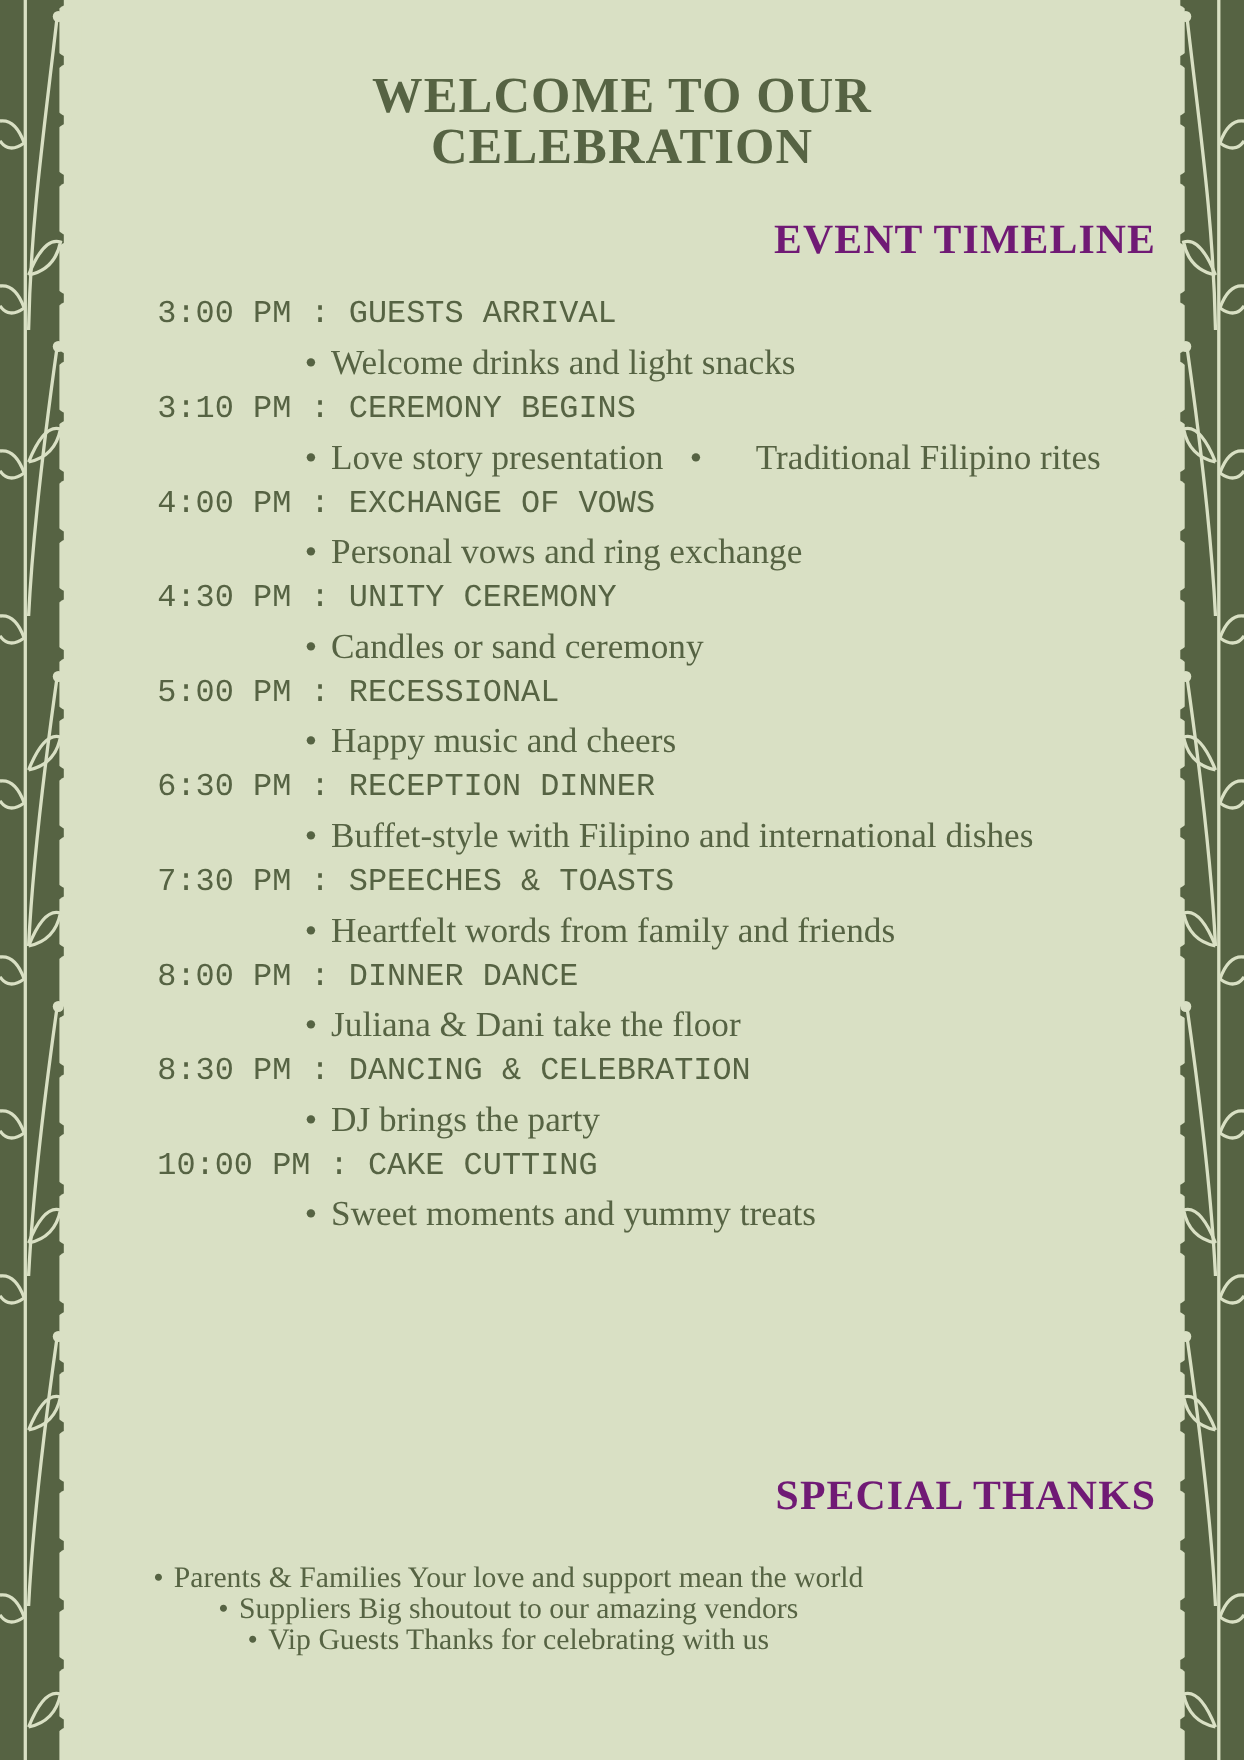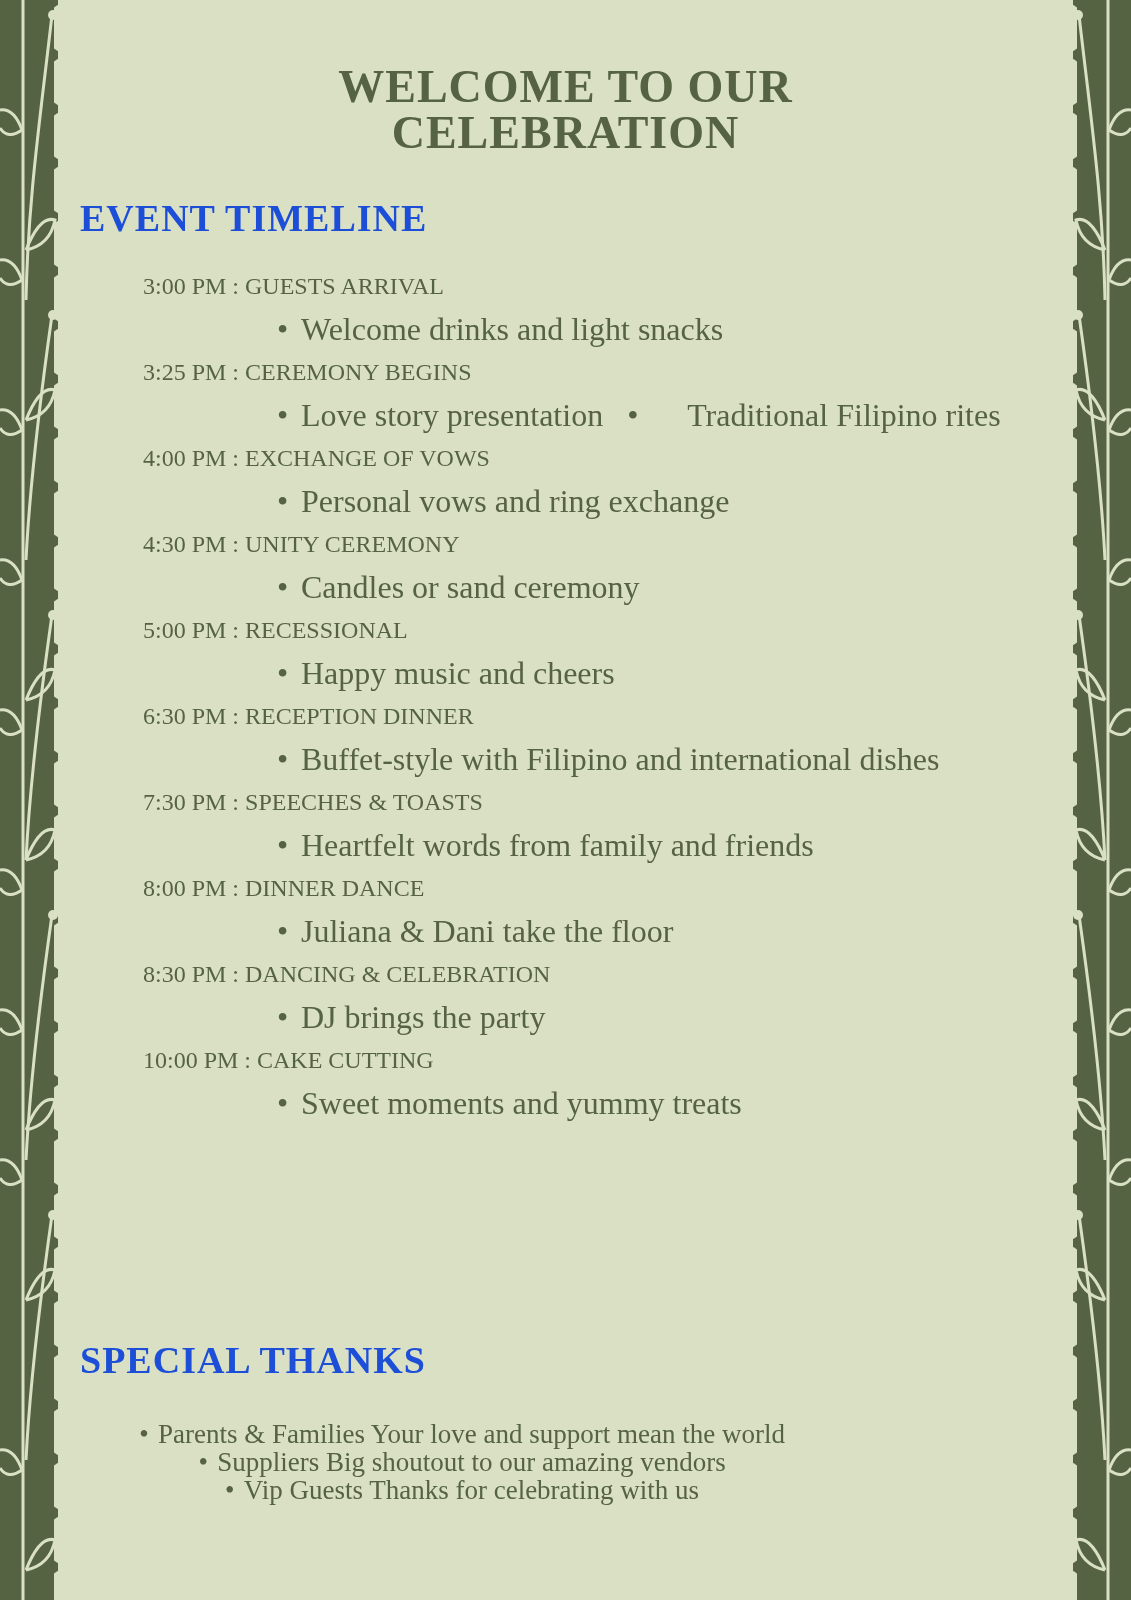--- a/index.html
+++ b/index.html
@@ -19,26 +19,26 @@
   .vine.left { left: 0; }
   .vine.right { right: 0; }
 
   .content { position: absolute; left: 80px; right: 80px; top: 0; }
   .title {
     position: absolute; top: 64px; left: 0; right: 0;
     text-align: center; font-family: "Liberation Serif", serif; font-weight: bold;
     font-size: 46px; line-height: 46px; letter-spacing: 1px; color: #566343;
   }
   .section-heading {
-    position: absolute; left: 0; right: 0; text-align: left;
-    font-family: "Liberation Serif", serif; font-size: 38px; letter-spacing: 1px; color: #1d4ed8;
+    position: absolute; left: 0; right: 0; text-align: right;
+    font-family: "Liberation Serif", serif; font-size: 38px; letter-spacing: 1px; color: #701a75;
   }
   .timeline { position: absolute; top: 271px; left: 63px; right: 0; }
   .ev-time-line {
-    font-family: Liberation Serif, serif; font-size: 24px; height: 30px; line-height: 30px; white-space: nowrap;
+    font-family: Liberation Mono, monospace; font-size: 29px; height: 30px; line-height: 30px; white-space: nowrap;
   }
   .ev-detail {
     font-family: "Liberation Serif", serif; font-size: 32px; height: 56px; line-height: 56px;
     padding-left: 134px; white-space: nowrap;
   }
   .ev-detail .bullet { display: inline-block; width: 24px; }
   .ev-detail .sep { display: inline-block; width: 60px; text-align: left; padding-left: 24px; }
   .thanks-list { position: absolute; top: 1420px; left: 50px; font-family: "Liberation Serif", serif; font-size: 27px; text-align: center; }
   .thanks-item { height: 28px; line-height: 28px; white-space: nowrap; }
   .thanks-item .bullet { display: inline-block; width: 28px; }
@@ -195,21 +195,21 @@
   </h1>
 
   <h2 class="section-heading" style="top:196px;margin:0;">EVENT TIMELINE</h2>
 
   <div class="timeline">
     <div>
       <div class="ev-time-line"><span>3:00 PM</span><span> : </span><span>GUESTS ARRIVAL</span></div>
       <div class="ev-detail"><span class="bullet">•</span><span>Welcome drinks and light snacks</span></div>
     </div>
     <div>
-      <div class="ev-time-line"><span>3:25 PM</span><span> : </span><span>CEREMONY BEGINS</span></div>
+      <div class="ev-time-line"><span>3:10 PM</span><span> : </span><span>CEREMONY BEGINS</span></div>
       <div class="ev-detail"><span class="bullet">•</span><span>Love story presentation</span><span class="sep">•</span><span>Traditional Filipino rites</span></div>
     </div>
     <div>
       <div class="ev-time-line"><span>4:00 PM</span><span> : </span><span>EXCHANGE OF VOWS</span></div>
       <div class="ev-detail"><span class="bullet">•</span><span>Personal vows and ring exchange</span></div>
     </div>
     <div>
       <div class="ev-time-line"><span>4:30 PM</span><span> : </span><span>UNITY CEREMONY</span></div>
       <div class="ev-detail"><span class="bullet">•</span><span>Candles or sand ceremony</span></div>
     </div>

